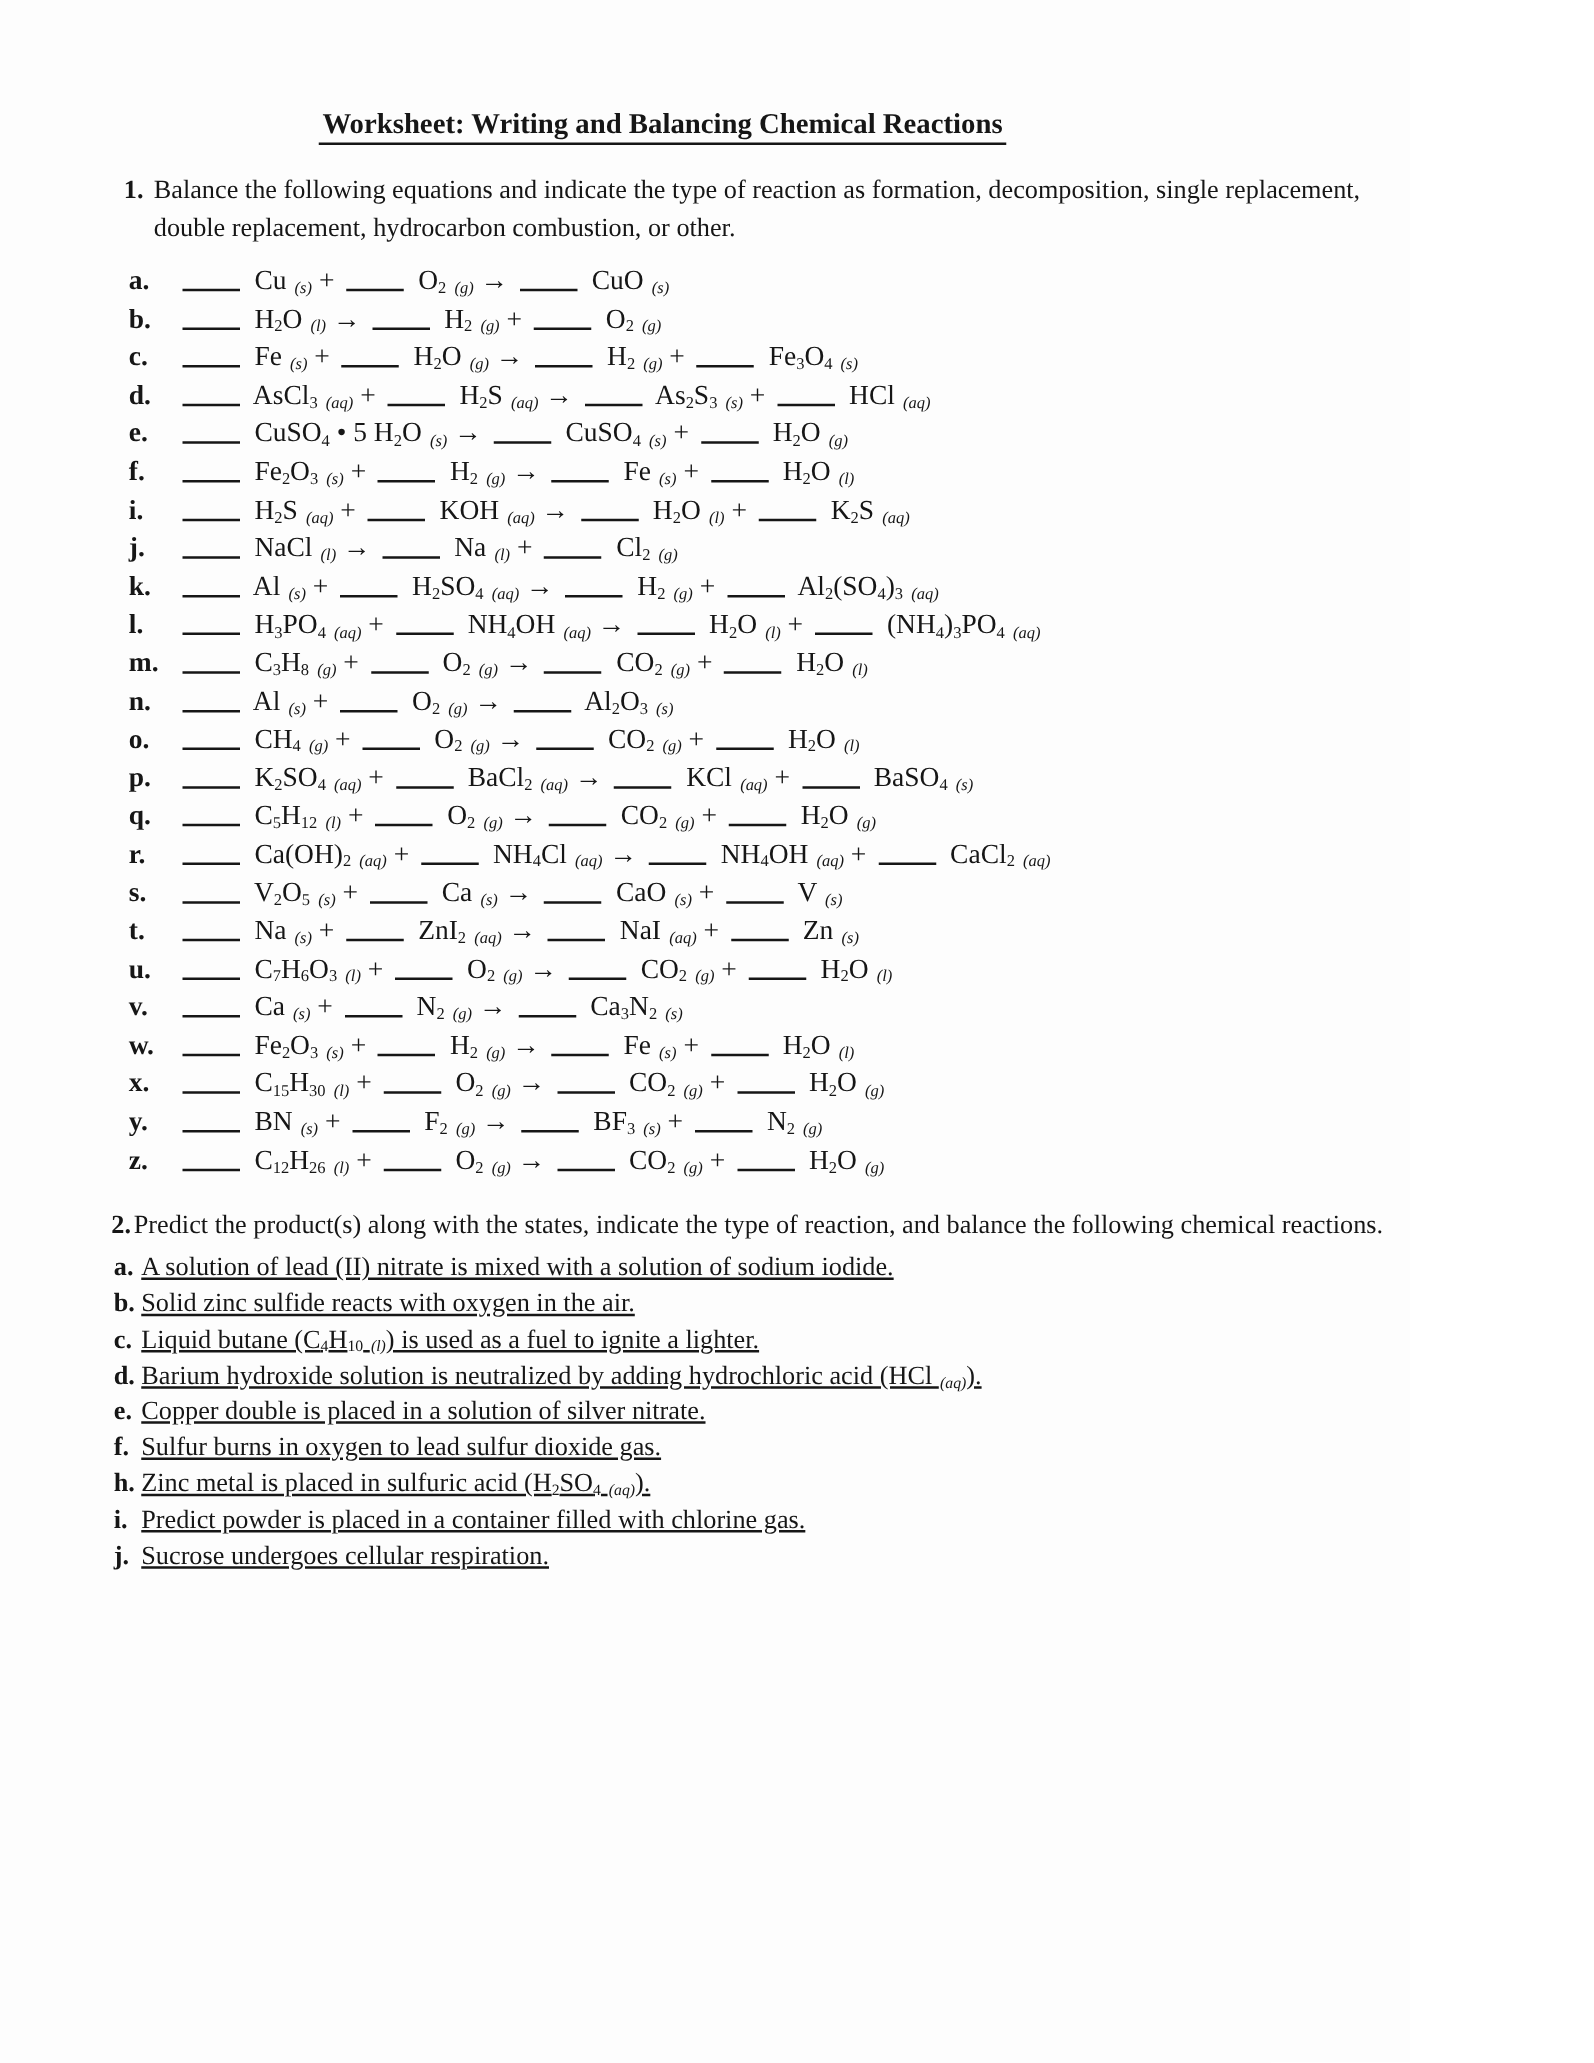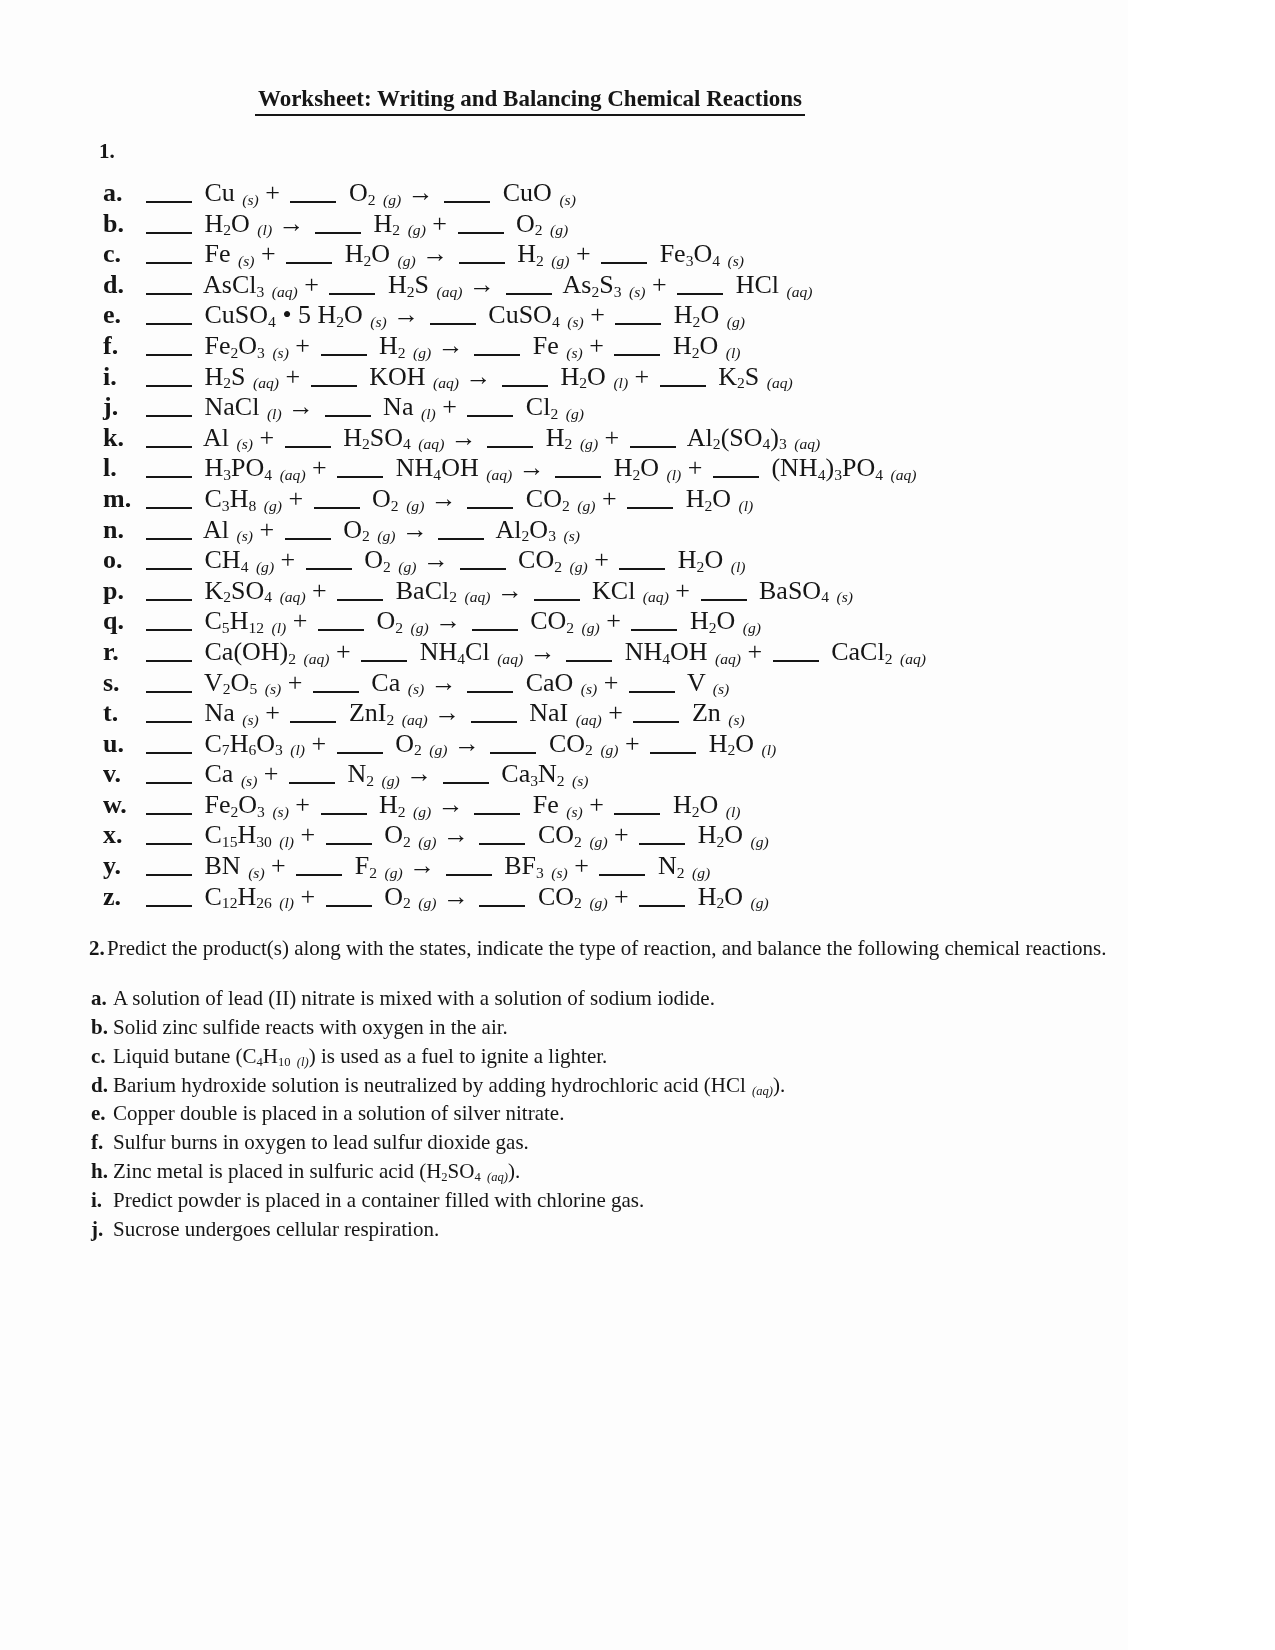--- a/index.html
+++ b/index.html
@@ -16,23 +16,23 @@
   }
   .qhead{ display:flex; font-size:21px; line-height:31px; }
   .qhead .qnum{ font-weight:700; flex:none; }
   .q1{ margin:20px 0 0 99px; }
   .q1 .qnum{ width:24px; }
   .q1 .qtext{ width:992px; }
   .q2{ margin:21px 0 0 89px; }
   .q2 .qnum{ width:18px; }
   .q2 .qtext{ width:1000px; }
   .eq-list{ margin:11px 0 0 103px; }
-  .eq-row{ font-size:26px; line-height:30.6px; white-space:nowrap; }
+  .eq-row{ font-size:22px; line-height:30.6px; white-space:nowrap; }
   .eq-label{ display:inline-block; width:39px; font-weight:700; }
-  .stmt-list{ margin:20px 0 0 91px; }
+  .stmt-list{ margin:4px 0 0 91px;text-decoration:underline; }
   .stmt-row{ font-size:21px; line-height:28.8px; white-space:nowrap; }
   .stmt-label{ display:inline-block; width:22px; font-weight:700; }
   sub{
     font-size:0.6em; line-height:0; position:relative; top:0.24em;
     vertical-align:baseline; letter-spacing:0;
   }
   sub.state{ font-style:italic; margin-left:1px; }
   .blank{
     display:inline-block; width:46px; height:2px; background:var(--ink);
     vertical-align:-2px; margin:0 6px 0 4px;
@@ -42,20 +42,21 @@
 <body>
 
 <div class="page">
 
   <div class="title-wrap">
     <span class="title">Worksheet: Writing and Balancing Chemical Reactions</span>
   </div>
 
   <div class="qhead q1">
     <span class="qnum">1.</span>
+    <div class="qtext">Balance the following equations and indicate the type of reaction as formation, decomposition, single replacement, double replacement, hydrocarbon combustion, or other.</div>
   </div>
 
   <div class="eq-list" id="eq-list">
   <div class="eq-row">
     <span class="eq-label">a.</span><span class="eq-body"><span class="blank"></span> Cu <sub class="state">(s)</sub> + <span class="blank"></span> O<sub>2</sub> <sub class="state">(g)</sub> → <span class="blank"></span> CuO <sub class="state">(s)</sub></span>
   </div>
 
   <div class="eq-row">
     <span class="eq-label">b.</span><span class="eq-body"><span class="blank"></span> H<sub>2</sub>O <sub class="state">(l)</sub> → <span class="blank"></span> H<sub>2</sub> <sub class="state">(g)</sub> + <span class="blank"></span> O<sub>2</sub> <sub class="state">(g)</sub></span>
   </div>

